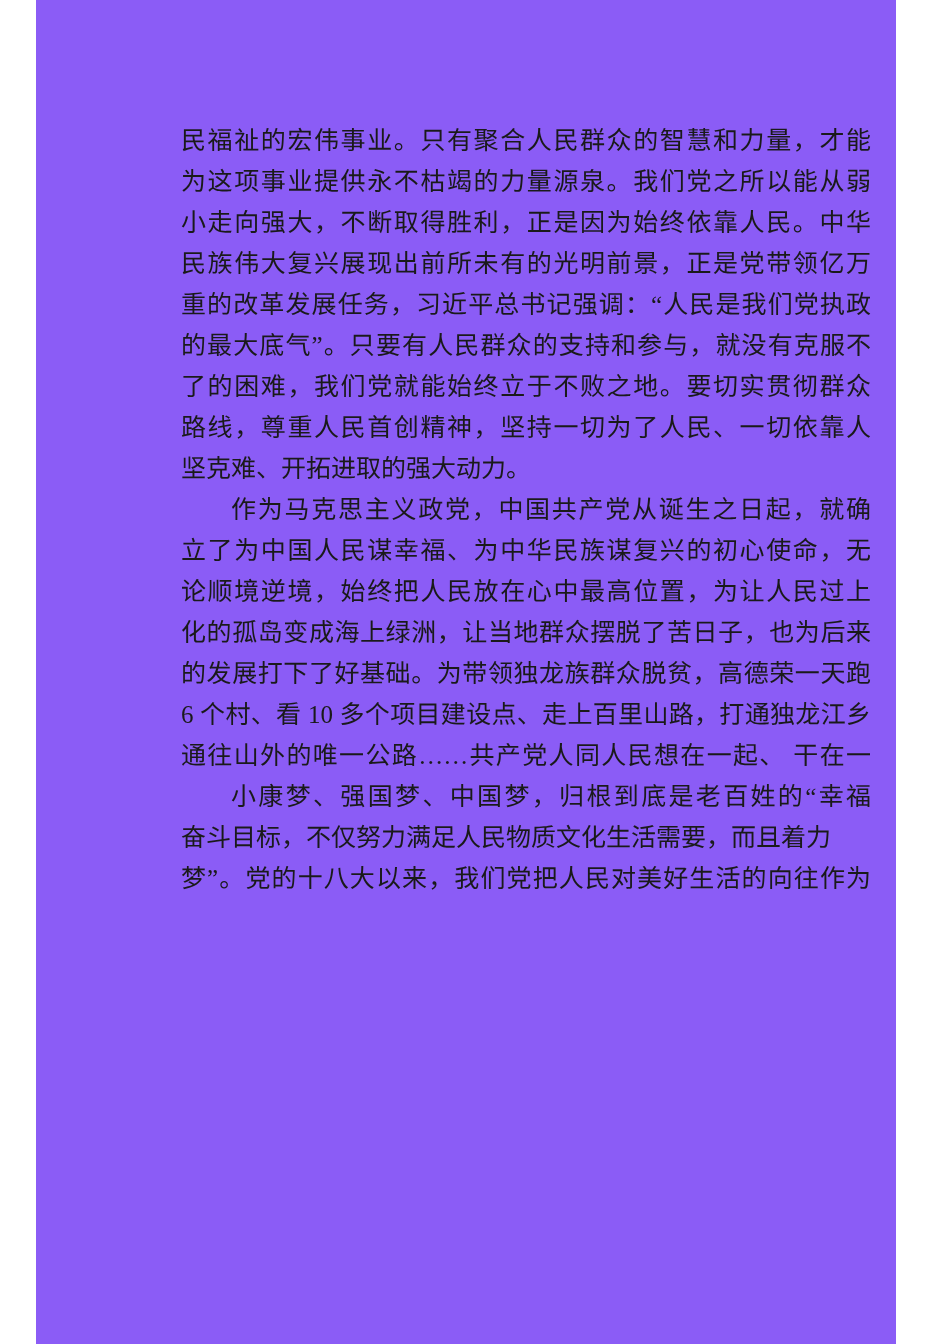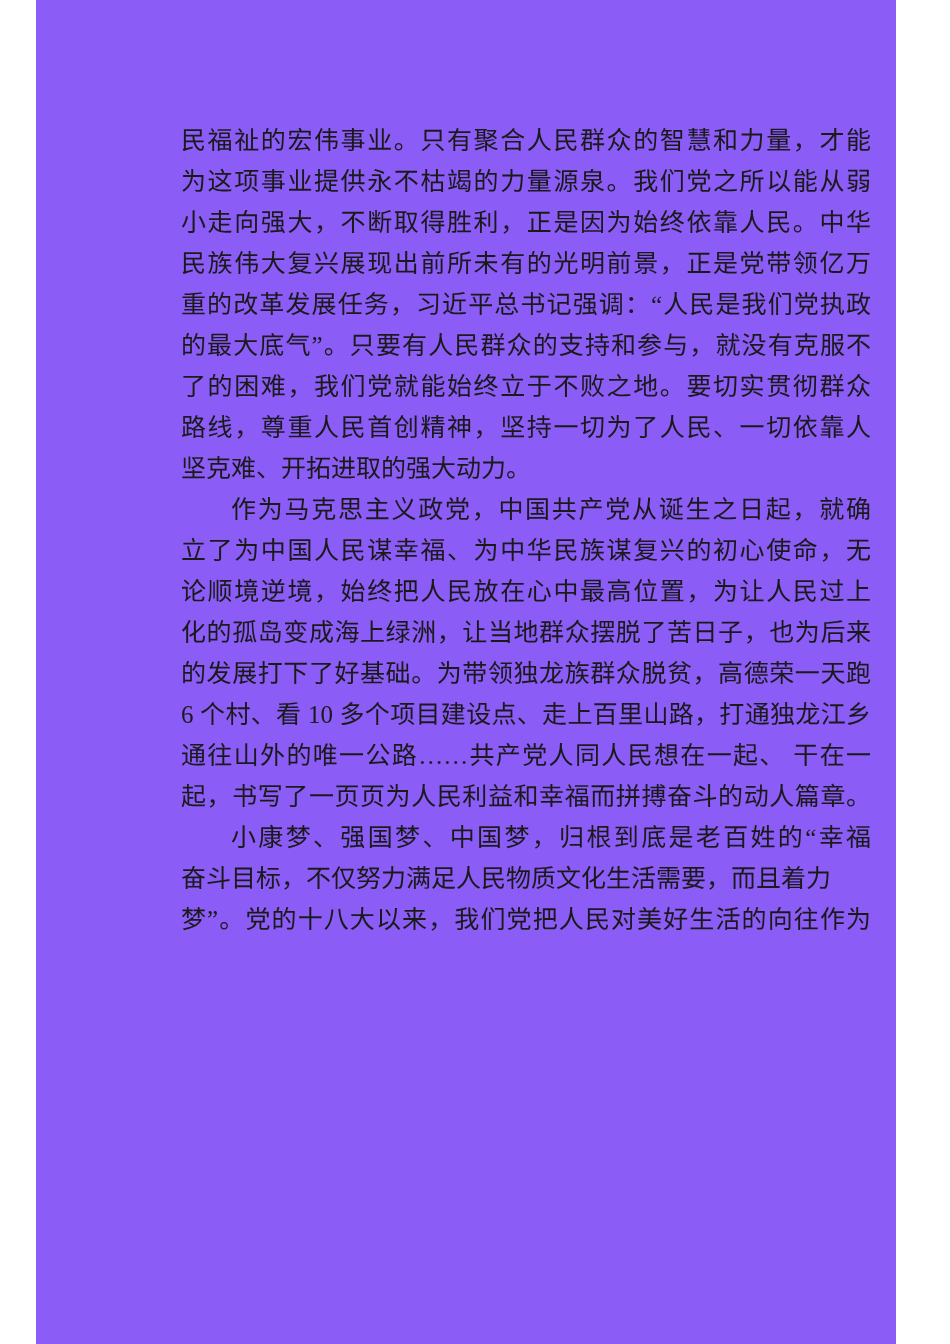--- a/index.html
+++ b/index.html
@@ -68,21 +68,20 @@
         <div class="text-line para-end">坚克难、开拓进取的强大动力。</div>
       </div>
       <div class="paragraph">
         <div class="text-line indent">作为马克思主义政党，中国共产党从诞生之日起，就确</div>
         <div class="text-line">立了为中国人民谋幸福、为中华民族谋复兴的初心使命，无</div>
         <div class="text-line">论顺境逆境，始终把人民放在心中最高位置，为让人民过上</div>
         <div class="text-line">化的孤岛变成海上绿洲，让当地群众摆脱了苦日子，也为后来</div>
         <div class="text-line">的发展打下了好基础。为带领独龙族群众脱贫，高德荣一天跑</div>
         <div class="text-line">6 个村、看 10 多个项目建设点、走上百里山路，打通独龙江乡</div>
         <div class="text-line">通往山外的唯一公路……共产党人同人民想在一起、 干在一</div>
-        <div class="text-line">起，书写了一页页为人民利益和幸福而拼搏奋斗的动人篇章。</div>
       </div>
       <div class="paragraph">
         <div class="text-line indent">小康梦、强国梦、中国梦，归根到底是老百姓的“幸福</div>
         <div class="text-line para-end">奋斗目标，不仅努力满足人民物质文化生活需要，而且着力</div>
         <div class="text-line">梦”。党的十八大以来，我们党把人民对美好生活的向往作为</div>
       </div>
     </div>
 </div>
 
 </body></html>

